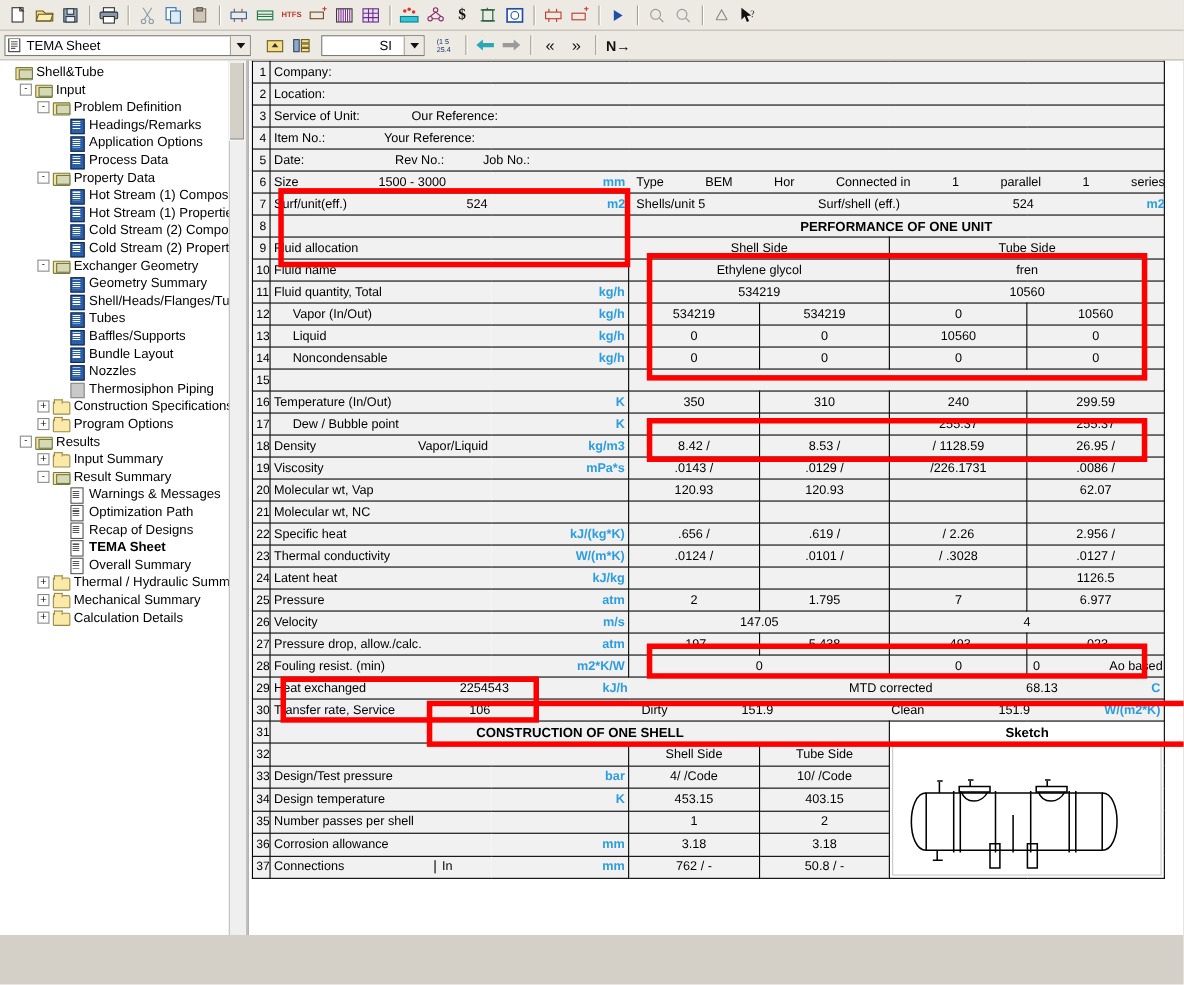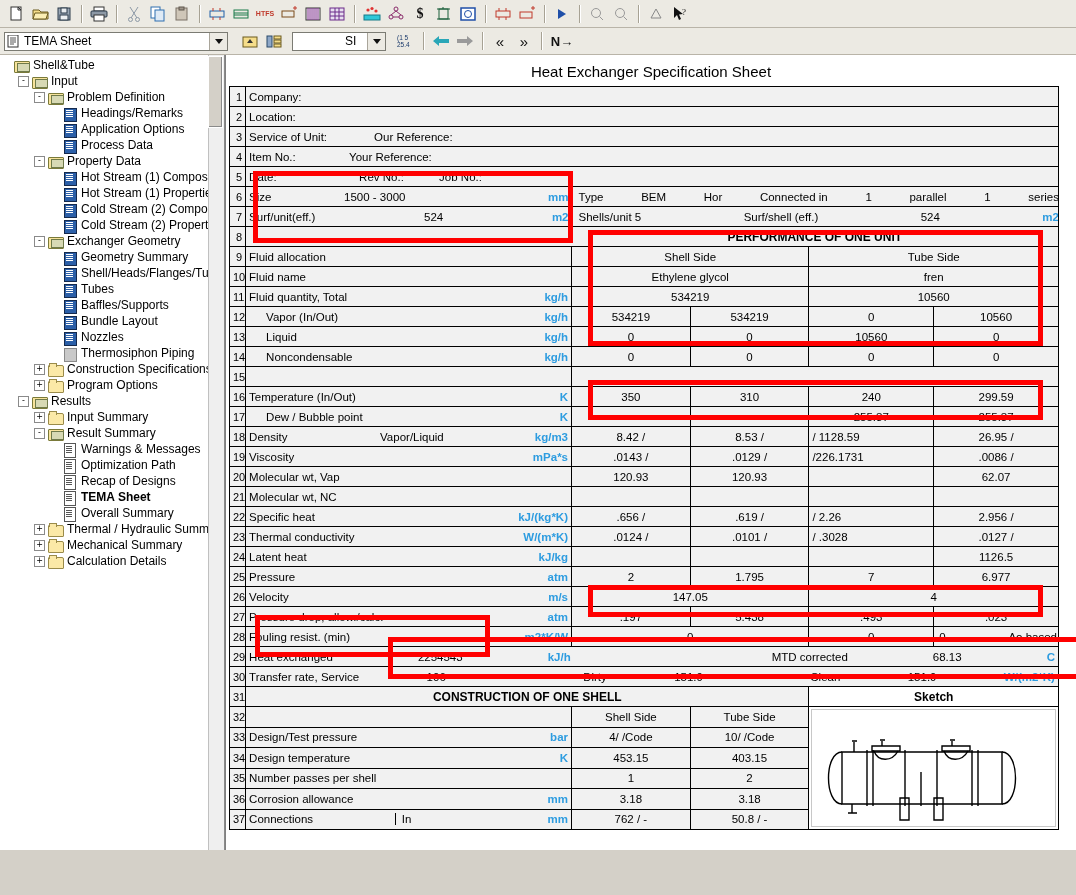--- a/index.html
+++ b/index.html
@@ -132,21 +132,21 @@
     font-size:11.5px;table-layout:fixed;
   }
   table.spec td{
     border:1px solid #000;height:19px;padding:0 3px;
     background:#f1f1f1;overflow:hidden;white-space:nowrap;
   }
   td.rn{width:16px;text-align:right;padding-right:3px;background:#eaeaea;color:#000;font-size:11px;}
   td.lbl{text-align:left;}
   td.unit{color:#2d9ce0;font-weight:bold;text-align:right;padding-right:4px;}
   td.ctr{text-align:center;}
-  td.rgt{text-align:left;}
+  td.rgt{text-align:center;}
   .secthead{text-align:center;font-weight:bold;font-size:12px;}
   .flexrow{display:flex;width:100%;justify-content:space-between;align-items:center;}
   .nb{border-left:none !important;}
   .nbr{border-right:none !important;}
 
   
   .redbox{position:absolute;border:5px solid #ff0000;box-sizing:border-box;pointer-events:none;}
 
   
   .sketchbox{background:#fff !important;}
@@ -587,21 +587,20 @@
             <span class="tlabelx">Calculation Details</span>
           </div>
         </div>
       <div class="sb-vert">
         <div class="sb-thumb"></div>
       </div>
     </div>
 
     <div class="content">
       <div class="sheetwrap">
-        <div class="sheet-title">Heat Exchanger Specification Sheet</div>
 
         <table class="spec">
           <colgroup>
             <col style="width:16px">
               <col style="width:200px">
               <col style="width:124px">
             <col style="width:118px">
               <col style="width:118px">
               <col style="width:124px">
               <col style="width:124px">

